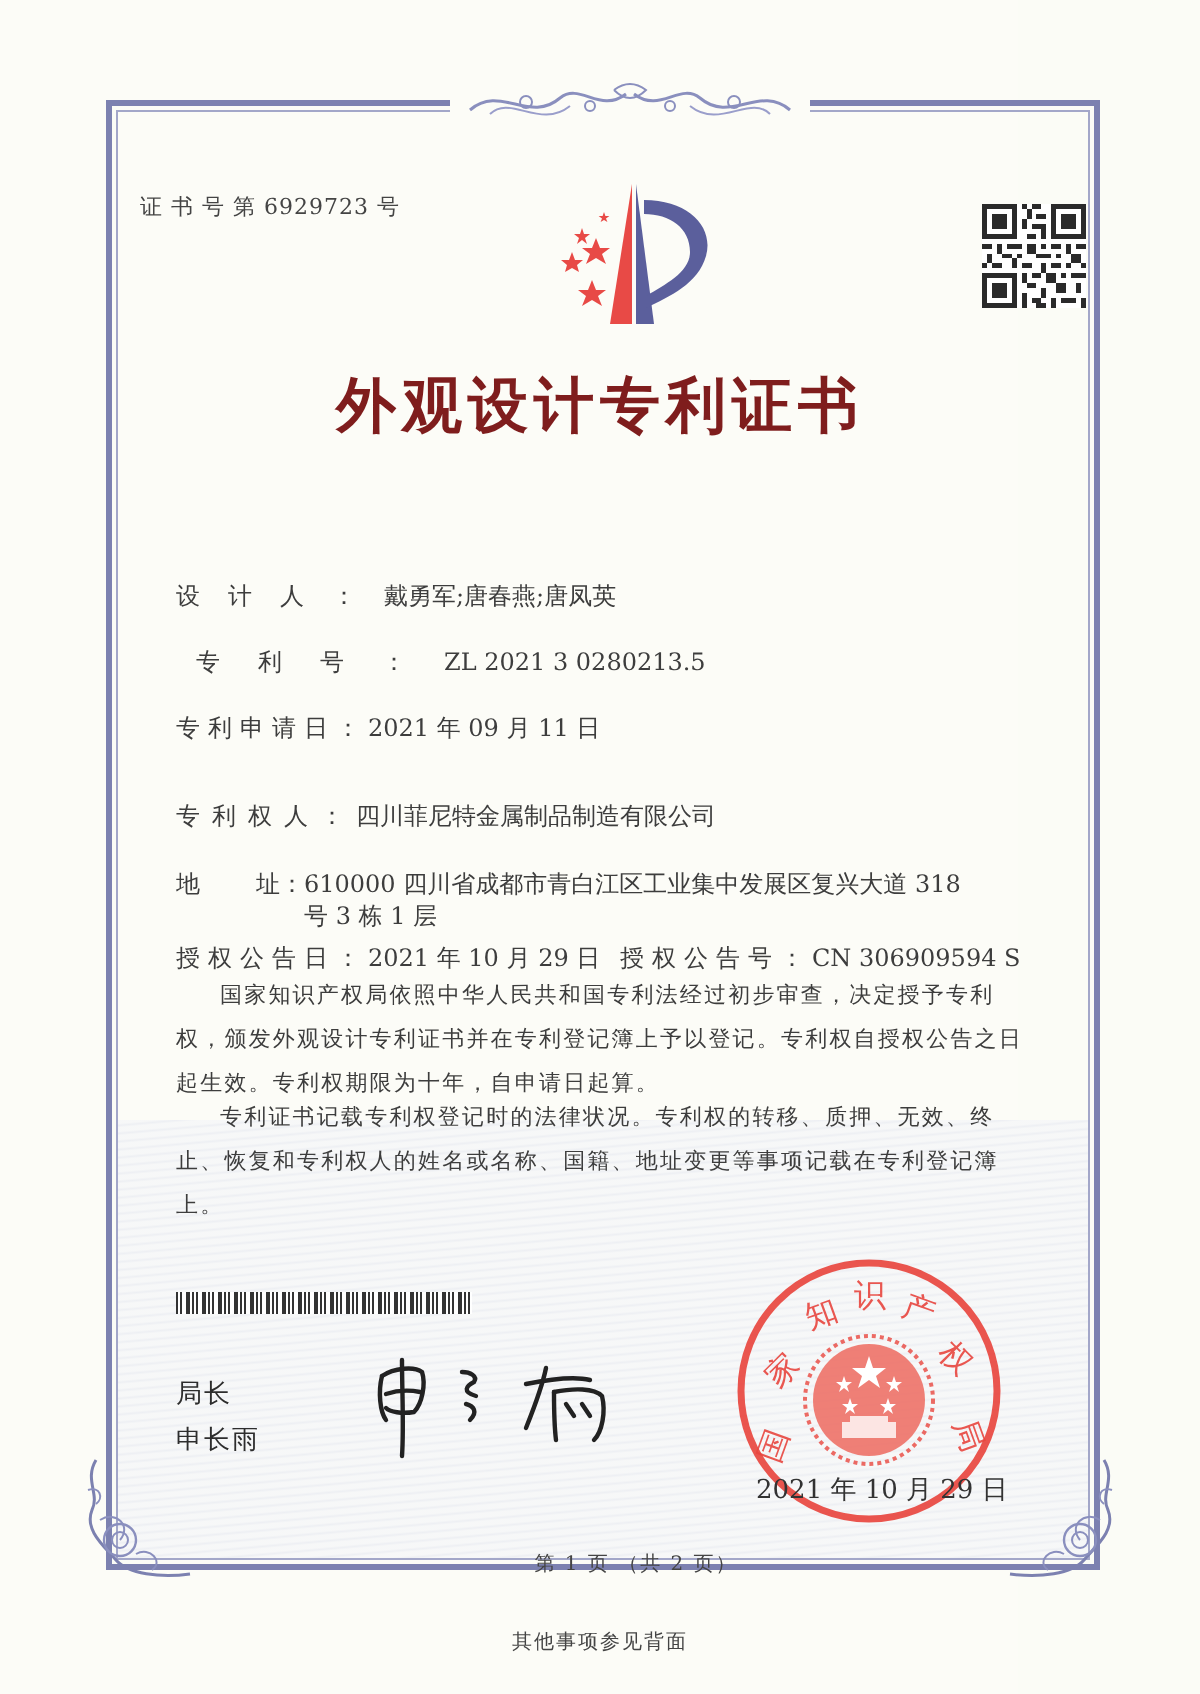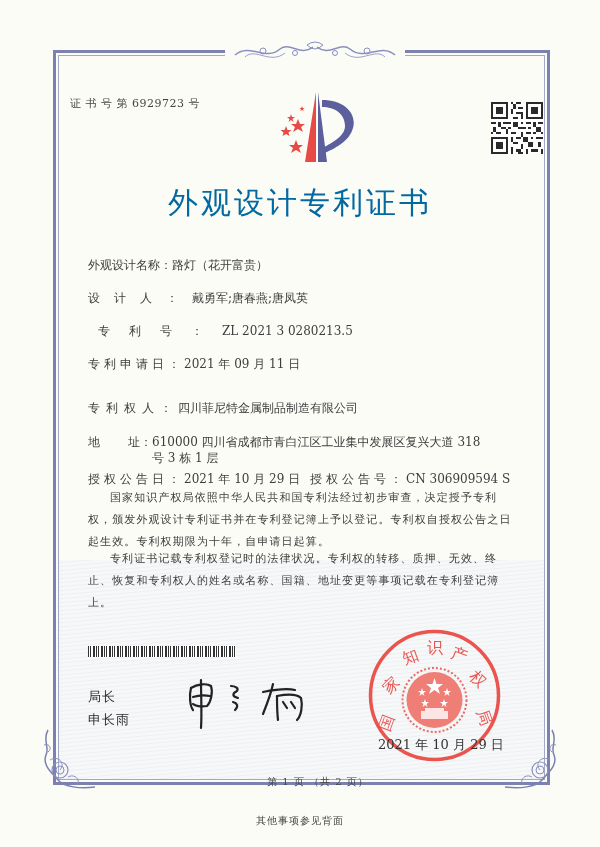--- a/index.html
+++ b/index.html
@@ -37,21 +37,21 @@
       font-size: 11px; letter-spacing: 0.5px; color: #444;
     }
 
     .logo { position: absolute; left: 265px; top: 92px; width: 90px; height: 80px; }
     .qr { position: absolute; left: 491px; top: 99px; width: 52px; height: 58px; }
 
     .title {
       position: absolute; left: 0; top: 183px; width: 600px;
       text-align: center;
       font-family: "DejaVu Sans", "Liberation Sans", sans-serif;
-      font-size: 30px; letter-spacing: 3px; color: #0369a1; font-weight: normal;
+      font-size: 30px; letter-spacing: 3px; color: #7f1d1d; font-weight: bold;
     }
 
     .field {
       position: absolute; left: 88px;
       font-size: 12px; color: #3d3d3d; white-space: nowrap;
     }
     .field .label { display: inline-block; }
     .field .value { display: inline-block; }
     .f-name { top: 257px; }
     .f-designer { top: 290px; }
@@ -167,23 +167,20 @@
       M0,8h2v1h-2zM3,8h1v2h-1zM5,8h3v1h-3zM9,8h2v2h-2zM12,8h1v1h-1zM14,8h2v1h-2zM17,8h1v2h-1zM19,8h2v1h-2z
       M1,10h1v2h-1zM4,10h2v1h-2zM7,10h1v1h-1zM11,10h3v1h-3zM15,10h1v1h-1zM18,10h2v2h-2z
       M0,12h1v1h-1zM2,12h2v1h-2zM6,11h1v2h-1zM8,12h2v1h-2zM12,12h1v2h-1zM14,12h2v1h-2zM17,12h1v1h-1zM20,12h1v1h-1z
       M8,14h1v2h-1zM10,14h2v1h-2zM13,14h2v2h-2zM16,14h1v1h-1zM18,14h3v1h-3z
       M9,16h2v1h-2zM12,17h1v2h-1zM15,16h2v2h-2zM19,16h1v2h-1z
       M8,18h1v3h-1zM10,19h2v1h-2zM14,19h1v2h-1zM16,19h3v1h-3zM20,19h1v2h-1zM11,20h2v1h-2z"></path>
   </svg>
 
   <h1 class="title">外观设计专利证书</h1>
 
-  <div class="field f-name">
-    <span class="label">外观设计名称：</span><span class="value">路灯（花开富贵）</span>
-  </div>
 
   <div class="field f-designer">
     <span class="label">设计人：</span><span class="value">戴勇军;唐春燕;唐凤英</span>
   </div>
 
   <div class="field f-patentno">
     <span class="label">专利号：</span><span class="value">ZL 2021 3 0280213.5</span>
   </div>
 
   <div class="field f-appdate">

